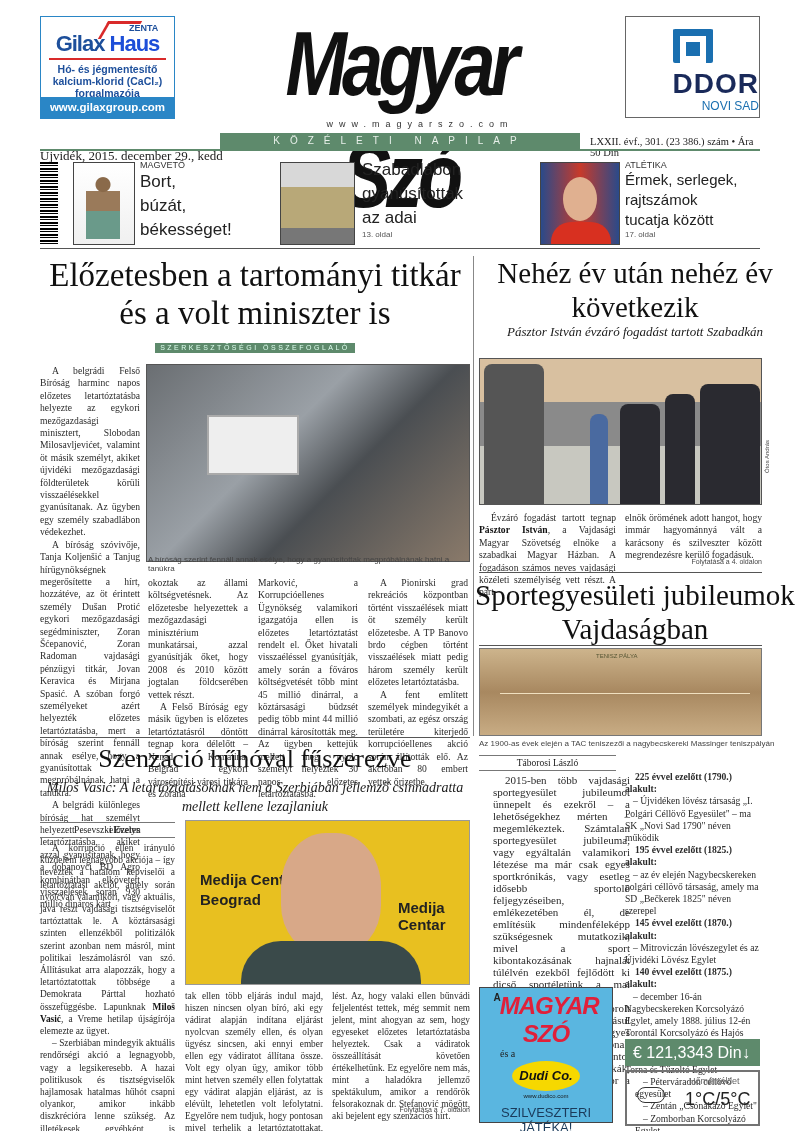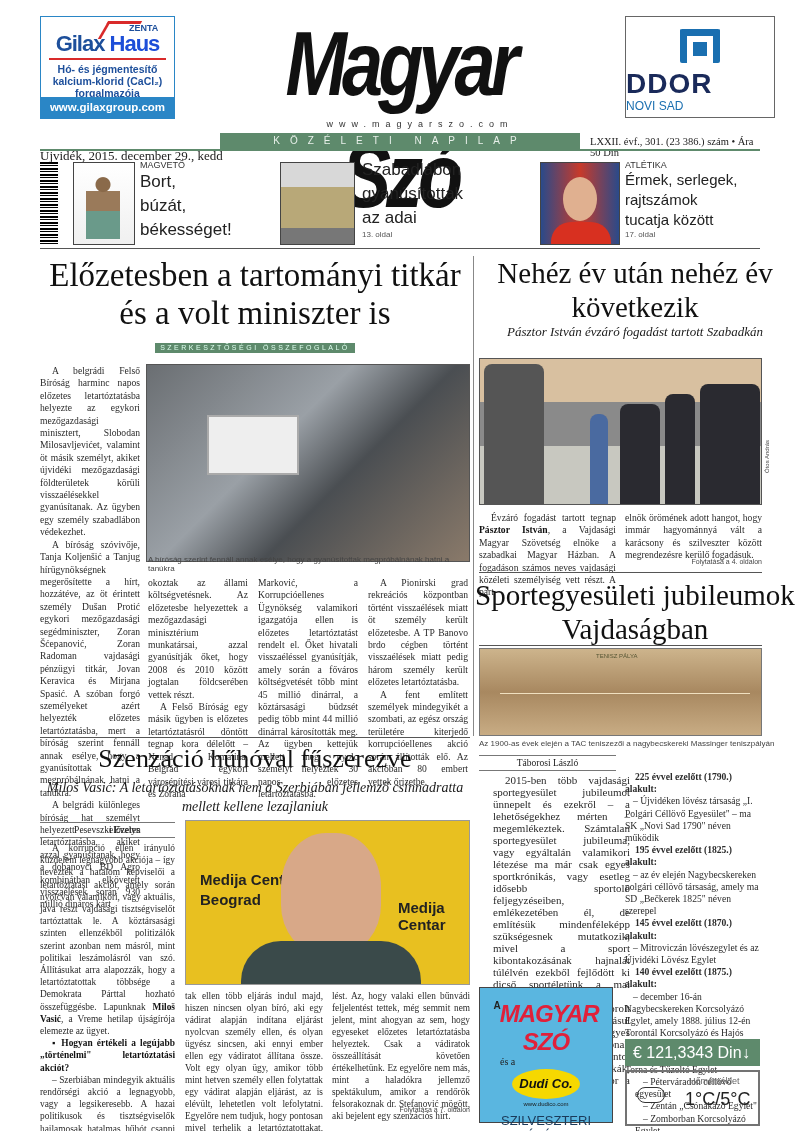--- a/index.html
+++ b/index.html
@@ -12,21 +12,21 @@
 .gilax .roof{position:absolute;left:62px;top:4px;width:34px;height:18px;border-top:3px solid #d92a2a;border-left:3px solid #d92a2a;transform:skewX(-30deg)}
 .gilax .red{height:2px;background:#d92a2a;margin:1px 8px}
 .gilax .desc{font:bold 10.5px/12px "Liberation Sans",sans-serif;color:#1d4f9b;margin-top:3px}
 .gilax .url{position:absolute;left:0;right:0;bottom:0;height:21px;background:#2a86c6;color:#fff;font:bold 11.5px/21px "Liberation Sans",sans-serif}
 .masthead{left:220px;top:8px;width:360px;height:112px;text-align:center;font-family:"Liberation Sans",sans-serif;font-weight:900;font-size:90px;font-style:italic;letter-spacing:-6px;line-height:112px;transform:scaleX(0.82);transform-origin:center;color:#111}
 .www{left:300px;top:119px;width:240px;text-align:center;font:9px "Liberation Sans",sans-serif;letter-spacing:6px;color:#333}
 .greenbar{left:220px;top:133px;width:360px;height:16px;background:#5e8a6c;color:#e8f0ea;text-align:center;font:10px/16px "Liberation Sans",sans-serif;letter-spacing:10px}
 .date{left:40px;top:148px;font-size:13px;color:#222}
 .issue{left:590px;top:136px;width:170px;font-size:10.5px;color:#222}
 .rule1{left:40px;top:149px;width:720px;height:2px;background:#5e8a6c}
-.ddor{left:625px;top:16px;width:150px;height:102px;border:1px solid #666;text-align:left}
+.ddor{left:625px;top:16px;width:135px;height:102px;border:1px solid #666;text-align:right}
 .ddor .logo{width:40px;height:34px;margin:12px auto 0;border:7px solid #1a6fb0;border-bottom:none;border-radius:2px;position:relative}
 .ddor .logo:after{content:"";position:absolute;left:6px;top:6px;width:14px;height:14px;background:#1a6fb0}
 .ddor .t{font:bold 28px/30px "Liberation Sans",sans-serif;color:#1a2a5a;letter-spacing:1px;margin-top:6px}
 .ddor .s{font:12px "Liberation Sans",sans-serif;color:#1a6fb0}
 .barcode{left:40px;top:162px;width:18px;height:84px;background:repeating-linear-gradient(180deg,#000 0 2px,#fff 2px 3px,#000 3px 4px,#fff 4px 6px)}
 .teaser-img{border:1px solid #444;background:#aaa}
 .t1{left:73px;top:162px;width:62px;height:83px;background:linear-gradient(#fff,#f0f0f0)}
 .t1 .fig{position:absolute;left:12px;top:8px;width:34px;height:68px;background:radial-gradient(circle at 50% 20%,#8a6a4a 0 7px,transparent 8px),linear-gradient(180deg,transparent 20px,#9a7a5a 20px 40px,#6a9a8a 40px)}
 .tsmall{font:9px "Liberation Sans",sans-serif;color:#333;text-transform:uppercase}
 .tbig{font:17px/24px "Liberation Sans",sans-serif;color:#222}
@@ -53,21 +53,21 @@
 .h1c{left:470px;top:578px;width:330px;font-size:29px;line-height:34px}
 .img3{left:479px;top:648px;width:283px;height:88px;background:linear-gradient(180deg,#cdb48c,#a88860 50%,#c8ac84);border:1px solid #777}
 .h1d{left:40px;top:744px;width:430px;font-size:26px;line-height:30px}
 .subd{left:40px;top:778px;width:430px;text-align:center;font-style:italic;font-size:14px;line-height:19px}
 .byline{border-top:1px solid #777;border-bottom:1px solid #777;text-align:center;font-size:9.5px;padding:2px 0}
 .img4{left:185px;top:820px;width:285px;height:165px;background:#e8c020;border:1px solid #999;overflow:hidden}
 .img4 .head{position:absolute;left:95px;top:12px;width:100px;height:120px;border-radius:45% 45% 40% 40%;background:#d8a888}
 .img4 .body{position:absolute;left:55px;top:120px;width:180px;height:60px;background:#3a4a4a;border-radius:40px 40px 0 0}
 .img4 .mc{position:absolute;font:bold 15px "Liberation Sans",sans-serif;color:#222}
 .ad2{left:479px;top:987px;width:134px;height:136px;background:#5ab6e0;border:1px solid #444;text-align:center}
-.ad2 .ms{font:italic 900 24px "Liberation Sans",sans-serif;color:#e0203a;margin-top:12px;letter-spacing:-1px}
+.ad2 .ms{font:italic 900 24px "Liberation Sans",sans-serif;color:#e0203a;margin-top:4px;letter-spacing:-1px}
 .ad2 .esa{font-size:10px;color:#222;text-align:left;margin-left:20px}
 .ad2 .dudi{width:68px;height:30px;margin:2px auto;background:#f6d800;border-radius:50%;font:bold italic 13px/30px "Liberation Sans",sans-serif;color:#111}
 .ad2 .szil{font:13px "Liberation Sans",sans-serif;color:#1a3a5a;margin-top:6px}
 .fx{left:625px;top:1039px;width:135px;height:27px;background:#5e8a6c;color:#fff;font:16px/27px "Liberation Sans",sans-serif;padding-left:8px}
 .wx{left:625px;top:1070px;width:135px;height:56px;border:2px solid #737373}
 .wx .lbl{position:absolute;left:62px;top:4px;font:9px "Liberation Sans",sans-serif;color:#666}
 .wx .val{position:absolute;left:58px;top:17px;font:18px "Liberation Sans",sans-serif;color:#222}
 .wx .cloud{position:absolute;left:10px;top:15px;width:28px;height:16px;border:1.5px solid #333;border-radius:12px}
 .right-list{font-size:9.6px;line-height:12.2px;color:#2a2a2a}
 .right-list .hd{font-weight:bold;text-indent:10px}
@@ -198,21 +198,20 @@
   <div class="it" style="padding-left:10px">– Zentán „Csónakázó Egylet"</div>
   <div class="it" style="padding-left:10px">– Zomborban Korcsolyázó Egylet</div>
 
 </div>
 
 <h2 class="abs h1d">Szenzáció hűhóval fűszerezve</h2>
 <div class="abs subd">Miloš Vasić: A letartóztatásoknak nem a Szerbiában jellemző csinnadratta mellett kellene lezajlaniuk</div>
 <div class="abs byline" style="left:40px;top:822px;width:135px">Pesevszki Evelyn</div>
 <div class="abs col" style="left:40px;top:842px;width:135px;font-size:9.4px;line-height:12.2px">
   <p><span>A korrupció ellen irányuló küzdelem legnagyobb akciója – így nevezték a hatalom képviselői a letartóztatási akciót, amely során nyolcvan valamikori, vagy aktuális, java részt vajdasági tisztségviselőt tartóztattak le. A köztársasági szinten ellenzékből politizálók szerint azonban nem másról, mint politikai leszámolásról van szó. Állításukat arra alapozzák, hogy a letartóztatottak többsége a Demokrata Párttal hozható összefüggésbe. Lapunknak </span><b>Miloš Vasić</b><span>, a Vreme hetilap újságírója elemezte az ügyet.</span></p>
-  <p><b>▪ Hogyan értékeli a legújabb „történelmi" letartóztatási akciót?</b></p>
   <p>– Szerbiában mindegyik aktuális rendőrségi akció a legnagyobb, vagy a legsikeresebb. A hazai politikusok és tisztségviselők hajlamosak hatalmas hűhót csapni olyankor, amikor inkább diszkrécióra lenne szükség. Az illetékesek egyébként is választhattak volna, hogy ezt a nyolcvan személyt egyszerre tartóztatják le, vagy inkább több csoportban. Már most világos, hogy a letartóztatot-</p>
 </div>
 <div class="abs img4">
   <div class="mc" style="left:14px;top:50px">Medija Centar</div>
   <div class="mc" style="left:14px;top:70px">Beograd</div>
   <div class="mc" style="left:212px;top:78px">Medija Centar</div>
   <div class="head"></div>
   <div class="body"></div>
 </div>
 <div class="abs col" style="left:185px;top:990px;width:138px;font-size:9.3px;line-height:12px">

